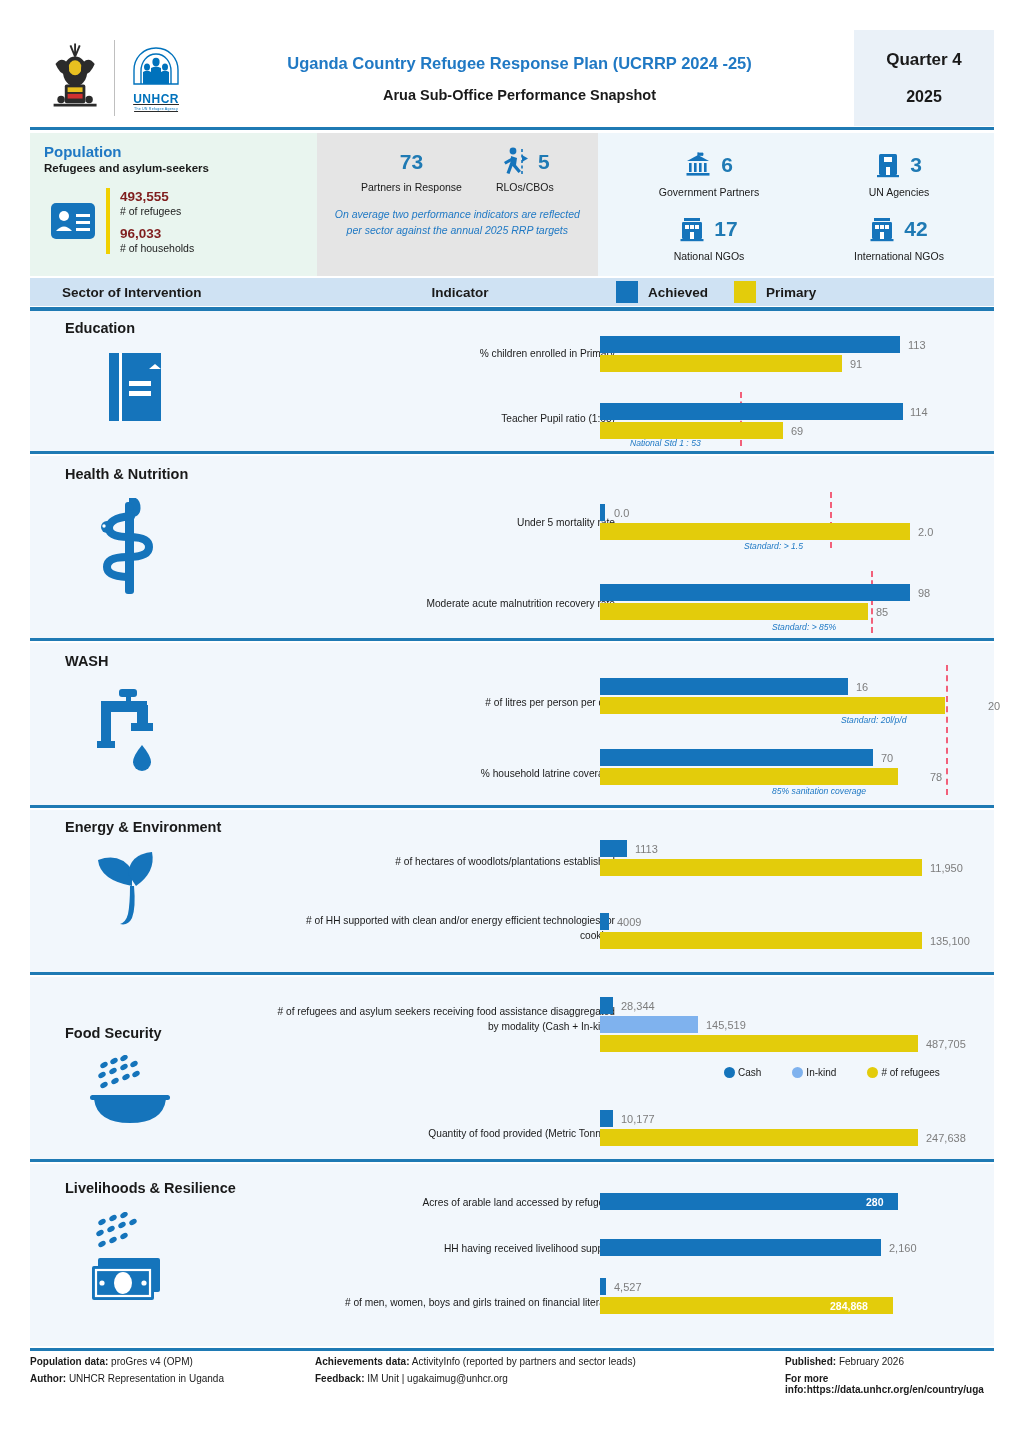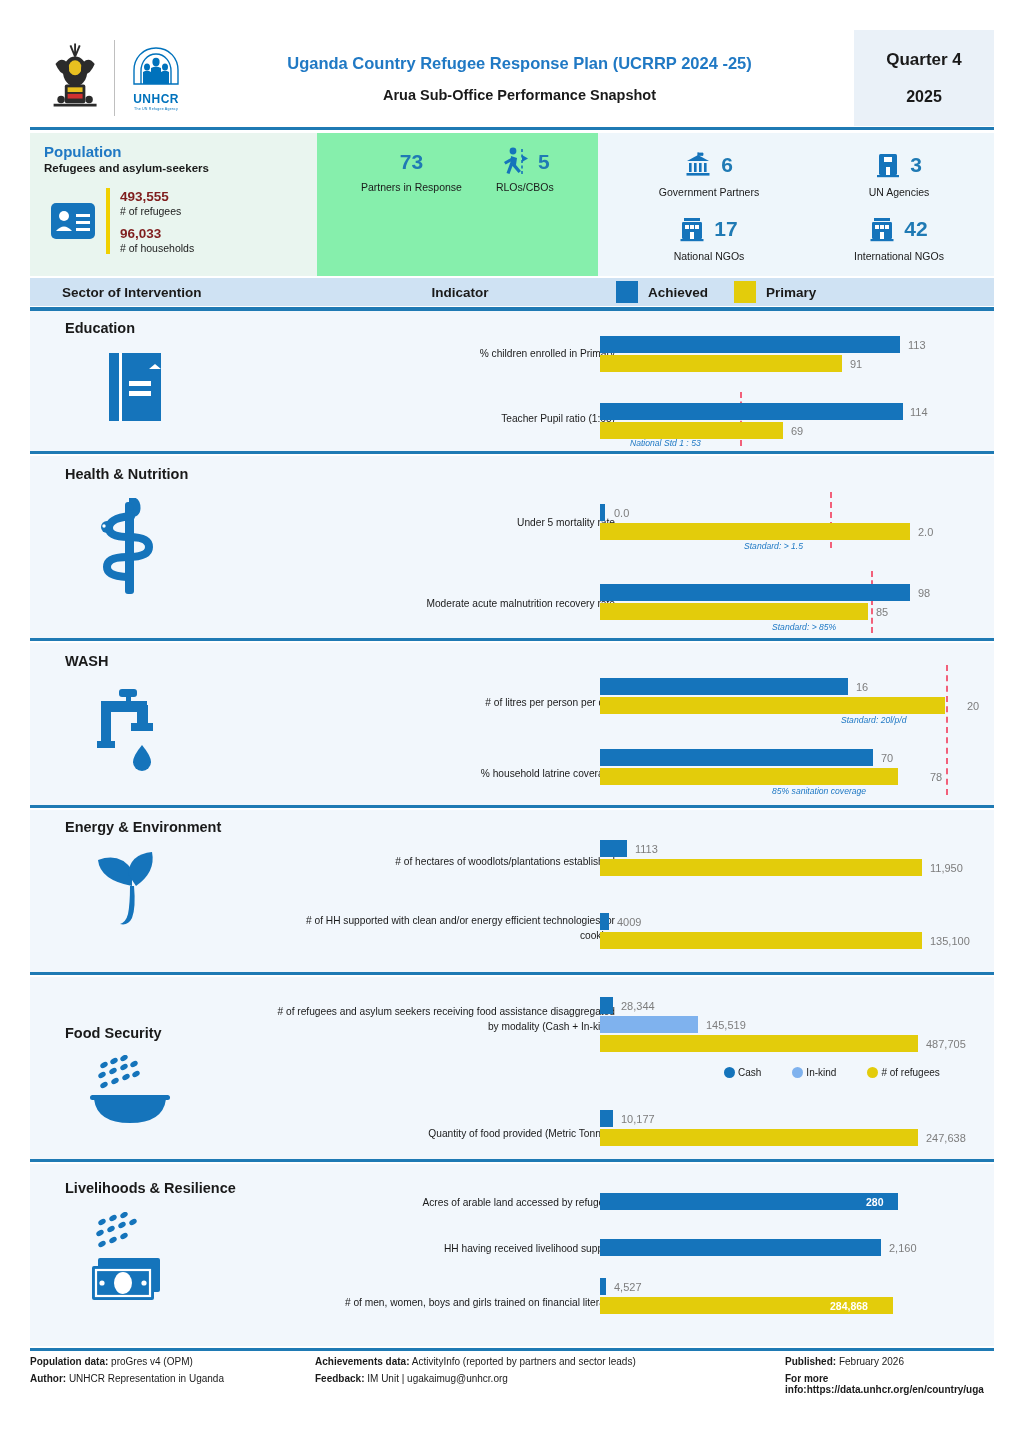--- a/index.html
+++ b/index.html
@@ -9,21 +9,21 @@
     font-family: "Liberation Sans", sans-serif;
     color: #2b2b2b;
   }
   .page { position: relative; width: 1024px; height: 1444px; padding: 0; }
 
   
   .header {
     position: absolute; left: 30px; top: 30px; width: 964px; height: 96px;
     display: flex; align-items: stretch;
   }
-  .logos { width: 155px; display: flex; align-items: center; gap: 8px; padding-left: 18px; }
+  .logos { width: 155px; display: flex; align-items: center; gap: 8px; padding-left: 18px; text-decoration: underline; }
   .coat { width: 58px; height: 74px; }
   .logo-div { width: 1px; align-self: stretch; background: #bfbfbf; margin: 10px 4px; }
   .unhcr { width: 62px; display: flex; flex-direction: column; align-items: center; }
   .unhcr-word { font-size: 12px; font-weight: bold; color: #0072bc; letter-spacing: .5px; margin-top: 1px; }
   .unhcr-sub { font-size: 3.6px; color: #0072bc; margin-top: 1px; letter-spacing: .2px; }
   .titles { flex: 1; display: flex; flex-direction: column; align-items: center; justify-content: center; gap: 14px; }
   .title-main { color: #2079c4; font-size: 16.5px; font-weight: bold; }
   .title-sub { color: #1a1a1a; font-size: 14.5px; font-weight: bold; }
   .quarter {
     width: 140px; background: #eaf1f8; display: flex; flex-direction: column;
@@ -38,21 +38,21 @@
   .stats-pop { width: 295px; background: #e9f5ef; padding: 10px 0 0 14px; }
   .pop-title { color: #2079c4; font-size: 15px; font-weight: bold; }
   .pop-sub { color: #1a1a1a; font-size: 11.5px; font-weight: bold; margin-top: 2px; }
   .pop-body { display: flex; align-items: center; margin-top: 14px; gap: 10px; padding-left: 6px; }
   .pop-icon { width: 46px; height: 42px; flex: none; }
   .pop-bar { width: 4px; height: 66px; background: #f0d000; flex: none; }
   .pop-nums { display: flex; flex-direction: column; gap: 9px; }
   .pop-big { color: #7f1d1d; font-size: 13.5px; font-weight: bold; }
   .pop-lbl { color: #1a1a1a; font-size: 10.5px; margin-top: 1px; }
 
-  .stats-mid { width: 290px; background: #86efac; position: relative; display: flex; flex-direction: column; align-items: center; padding-top: 10px; }
+  .stats-mid { width: 290px; background: #e5e5e5; position: relative; display: flex; flex-direction: column; align-items: center; padding-top: 10px; }
   .mid-row { display: flex; align-items: center; gap: 34px; }
   .mid-cell { display: flex; flex-direction: column; align-items: center; }
   .mid-top { display: flex; align-items: center; gap: 8px; height: 38px; }
   .mid-num { font-size: 21px; font-weight: bold; color: #1f7ab4; }
   .mid-lbl { font-size: 10.5px; color: #1a1a1a; }
   .mid-note { font-style: italic; color: #2079c4; font-size: 10.5px; text-align: center; line-height: 1.5; margin-top: 14px; width: 250px; }
 
   .stats-right { flex: 1; background: #eef6fb; display: flex; flex-direction: column; justify-content: center; gap: 14px; padding-left: 16px; }
   .right-row { display: flex; }
   .right-cell { width: 190px; display: flex; flex-direction: column; align-items: center; }
@@ -193,20 +193,21 @@
               <path d="M11 10 l6 2 l-1 7 l5 6 l-2.5 2 l-6 -7 l-3 8 l-3 -1 l4 -11z" fill="#1574bb"></path>
               <path d="M11 12 l-7 4 l1.6 2.6 l7 -4z" fill="#1574bb"></path>
               <path d="M22 3 v26" stroke="#1574bb" stroke-width="1.6" stroke-dasharray="3 2.5" fill="none"></path>
               <path d="M22 9 l6 3.5 l-6 3.5z" fill="#1574bb"></path>
             </svg>
             <span class="mid-num">5</span>
           </div>
           <div class="mid-lbl">RLOs/CBOs</div>
         </div>
       </div>
+      <div class="mid-note">On average two performance indicators are reflected per sector against the annual 2025 RRP targets</div>
     </div>
 
     <div class="stats-right">
       <div class="right-row">
         <div class="right-cell">
           <div class="right-top">
             <svg width="26" height="26" viewBox="0 0 26 26">
               <path d="M13 3 L24 9 H2z" fill="#1574bb"></path>
               <rect x="4" y="11" width="2.6" height="9" fill="#1574bb"></rect>
               <rect x="9" y="11" width="2.6" height="9" fill="#1574bb"></rect>
@@ -347,21 +348,21 @@
       <rect x="24" y="6" width="18" height="8" rx="3" fill="#1574bb"></rect>
       <rect x="31" y="12" width="5" height="9" fill="#1574bb"></rect>
       <path d="M47 62 q-9 11 -9 17 a9 9 0 0 0 18 0 q0 -6 -9 -17z" fill="#1574bb"></path>
     </svg>
 
     <div class="ind-label" style="left:330px;top:53px;width:255px"># of litres per person per day</div>
     <div class="std-line" style="left:916px;top:22px;height:130px"></div>
     <div class="bar bar-blue" style="left:570px;top:35px;width:248px"></div>
     <div class="bar-val" style="left:826px;top:38px">16</div>
     <div class="bar bar-yellow" style="left:570px;top:54px;width:345px"></div>
-    <div class="bar-val" style="left:937px;top:57px">20</div>
+    <div class="bar-val" style="left:958px;top:57px">20</div>
     <div class="std-txt" style="left:811px;top:72px">Standard: 20l/p/d</div>
 
     <div class="ind-label" style="left:330px;top:124px;width:255px">% household latrine coverage</div>
     <div class="bar bar-blue" style="left:570px;top:106px;width:273px"></div>
     <div class="bar-val" style="left:851px;top:109px">70</div>
     <div class="bar bar-yellow" style="left:570px;top:125px;width:298px"></div>
     <div class="bar-val" style="left:900px;top:128px">78</div>
     <div class="std-txt" style="left:742px;top:143px">85% sanitation coverage</div>
   </div>
   <div class="sec-rule" style="top:805px"></div>

